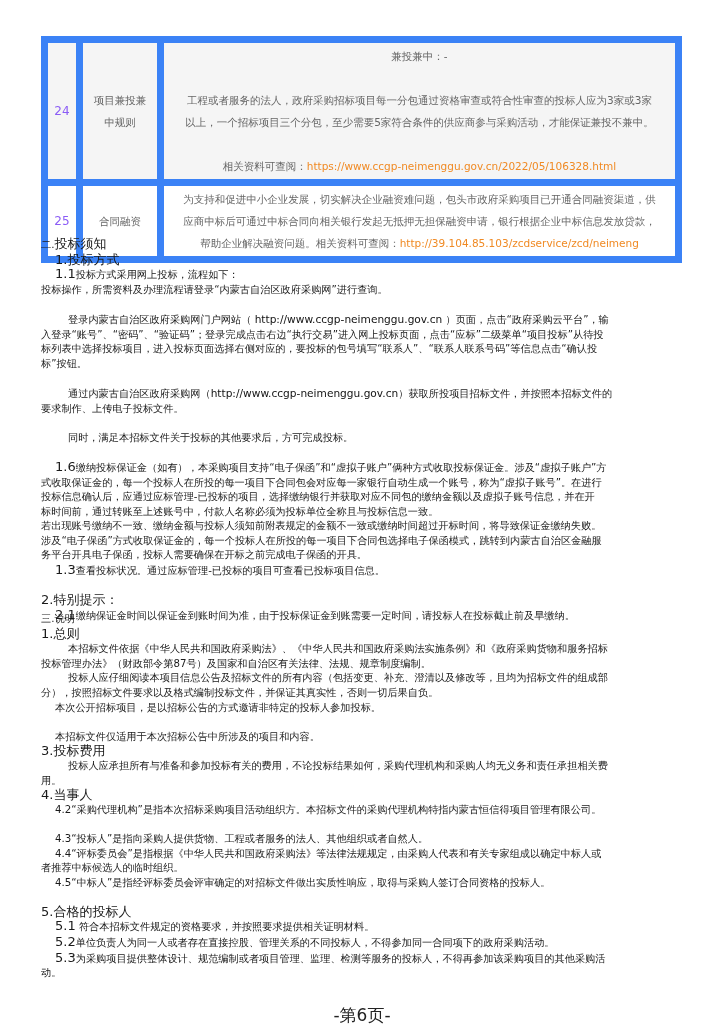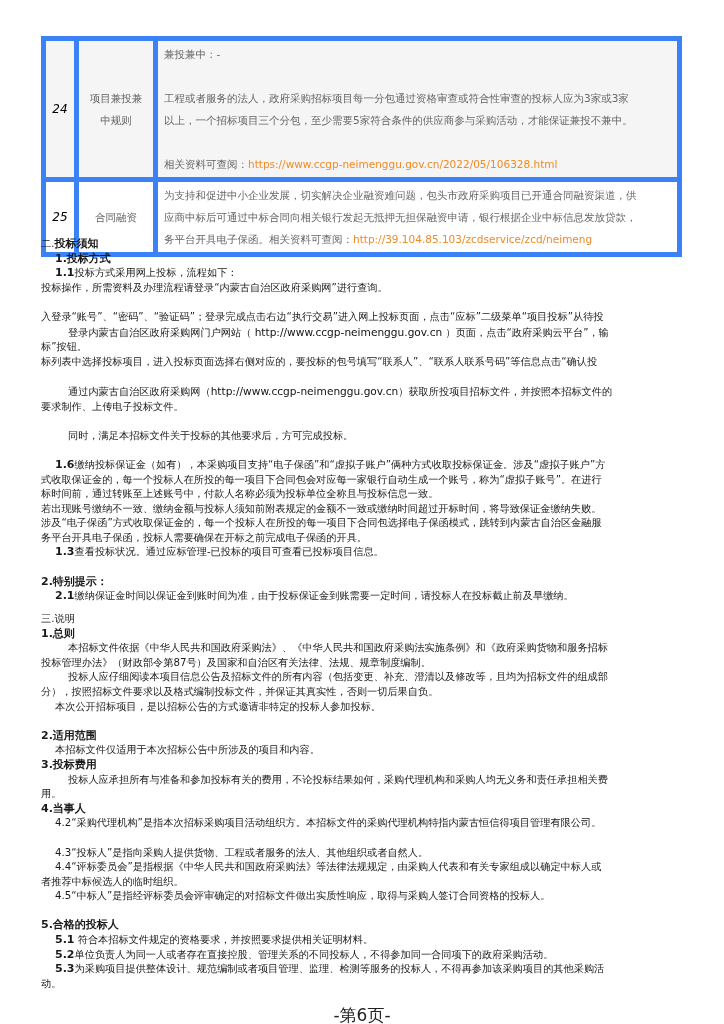--- a/index.html
+++ b/index.html
@@ -1,29 +1,29 @@
 <!DOCTYPE html>
 <html><head>
 <meta charset="utf-8">
 <style>
   html, body { margin: 0; padding: 0; background: #ffffff; }
   body { width: 724px; height: 1024px; position: relative; overflow: hidden;
          font-family: "DejaVu Sans", "Liberation Sans", sans-serif; color: #111; }
   table.info { position: absolute; left: 41px; top: 36px; width: 641px; border-collapse: collapse;
                font-size: 10.5px; color: #666; }
-  table.info td { border: 5px solid #3b82f6; vertical-align: middle; padding: 0; }
+  table.info td { border: 7px solid #3b82f6; vertical-align: middle; padding: 0; text-align: center; }
   table.info tr.shaded td { background: #f5f5f5; }
-  td.num { width: 28px; text-align: center; font-size: 12px; color: #000000; font-style: italic; }
+  td.num { width: 28px; text-align: center; font-size: 12px; color: #8b5cf6; }
   td.name { width: 74px; text-align: center; line-height: 22px; margin-left: 21px; }
   td.content { padding: 2px 6px !important; line-height: 22px; }
   .gap { height: 22px; }
   .link { color: #f08a24; }
   .doc { position: absolute; left: 41px; width: 645px; font-size: 10.2px; line-height: 14.6px; color: #1a1a1a; }
   .line { white-space: nowrap; }
-  .h { font-weight: bold; font-size: 11px; }
+  .h { font-weight: normal; font-size: 13px; }
   .ind1 { padding-left: 14px; }
   .ind2 { padding-left: 27px; }
   .url { font-size: 10.6px; color: #111; }
   .blank { height: 14.6px; }
   .footer { position: absolute; top: 1004px; left: 0; width: 724px; text-align: center; font-size: 17px; color: #222; }
 </style>
 </head>
 <body>
 
 <table class="info">
@@ -44,64 +44,64 @@
     </td>
   </tr>
   <tr>
     <td class="num">25</td>
     <td class="name">
       <div>合同融资</div>
     </td>
     <td class="content">
       <div class="line">为支持和促进中小企业发展，切实解决企业融资难问题，包头市政府采购项目已开通合同融资渠道，供</div>
       <div class="line">应商中标后可通过中标合同向相关银行发起无抵押无担保融资申请，银行根据企业中标信息发放贷款，</div>
-      <div class="line"><span>务平台开具电子保函。相关资料可查阅：</span><span class="link">http://39.104.85.103/zcdservice/zcd/neimeng</span></div>
+      <div class="line"><span>帮助企业解决融资问题。相关资料可查阅：</span><span class="link">http://39.104.85.103/zcdservice/zcd/neimeng</span></div>
     </td>
   </tr>
 </tbody>
   </table>
 
 <div class="doc" style="top:237px;">
   <div class="line"><span>二.</span><span class="h">投标须知</span></div>
   <div class="line ind1 h"><span>1.</span><span>投标方式</span></div>
   <div class="line ind1"><span class="h">1.1</span><span>投标方式采用网上投标，流程如下：</span></div>
   <div class="line">投标操作，所需资料及办理流程请登录“内蒙古自治区政府采购网”进行查询。</div>
   <div class="blank"></div>
+  <div class="line ind2"><span>登录内蒙古自治区政府采购网门户网站（ </span><span class="url">http://www.ccgp-neimenggu.gov.cn</span><span> ）页面，点击“政府采购云平台”，输</span></div>
   <div class="line">入登录“账号”、“密码”、“验证码”；登录完成点击右边“执行交易”进入网上投标页面，点击“应标”二级菜单“项目投标”从待投</div>
-  <div class="line ind2"><span>登录内蒙古自治区政府采购网门户网站（ </span><span class="url">http://www.ccgp-neimenggu.gov.cn</span><span> ）页面，点击“政府采购云平台”，输</span></div>
+  <div class="line">标列表中选择投标项目，进入投标页面选择右侧对应的，要投标的包号填写“联系人”、“联系人联系号码”等信息点击“确认投</div>
   <div class="line">标”按钮。</div>
-  <div class="line">标列表中选择投标项目，进入投标页面选择右侧对应的，要投标的包号填写“联系人”、“联系人联系号码”等信息点击“确认投</div>
   <div class="blank"></div>
   <div class="line ind2"><span>通过内蒙古自治区政府采购网（</span><span class="url">http://www.ccgp-neimenggu.gov.cn</span><span>）获取所投项目招标文件，并按照本招标文件的</span></div>
   <div class="line">要求制作、上传电子投标文件。</div>
   <div class="blank"></div>
   <div class="line ind2">同时，满足本招标文件关于投标的其他要求后，方可完成投标。</div>
   <div class="blank"></div>
   <div class="line ind1"><span class="h">1.6</span><span>缴纳投标保证金（如有），本采购项目支持“电子保函”和“虚拟子账户”俩种方式收取投标保证金。涉及“虚拟子账户”方</span></div>
   <div class="line">式收取保证金的，每一个投标人在所投的每一项目下合同包会对应每一家银行自动生成一个账号，称为“虚拟子账号”。在进行</div>
+  <div class="line">投标信息确认后，应通过应标管理-已投标的项目，选择缴纳银行并获取对应不同包的缴纳金额以及虚拟子账号信息，并在开</div>
   <div class="line">标时间前，通过转账至上述账号中，付款人名称必须为投标单位全称且与投标信息一致。</div>
   <div class="line">若出现账号缴纳不一致、缴纳金额与投标人须知前附表规定的金额不一致或缴纳时间超过开标时间，将导致保证金缴纳失败。</div>
   <div class="line">涉及“电子保函”方式收取保证金的，每一个投标人在所投的每一项目下合同包选择电子保函模式，跳转到内蒙古自治区金融服</div>
   <div class="line">务平台开具电子保函，投标人需要确保在开标之前完成电子保函的开具。</div>
   <div class="line ind1"><span class="h">1.3</span><span>查看投标状况。通过应标管理-已投标的项目可查看已投标项目信息。</span></div>
   <div class="blank"></div>
   <div class="line h"><span>2.</span><span>特别提示：</span></div>
   <div class="line ind1"><span class="h">2.1</span><span>缴纳保证金时间以保证金到账时间为准，由于投标保证金到账需要一定时间，请投标人在投标截止前及早缴纳。</span></div>
 </div>
 
 <div class="doc" style="top:612px;">
   <div class="line"><span>三.</span><span>说明</span></div>
   <div class="line"><span class="h">1.</span><span class="h">总则</span></div>
   <div class="line ind2">本招标文件依据《中华人民共和国政府采购法》、《中华人民共和国政府采购法实施条例》和《政府采购货物和服务招标</div>
   <div class="line">投标管理办法》（财政部令第87号）及国家和自治区有关法律、法规、规章制度编制。</div>
   <div class="line ind2">投标人应仔细阅读本项目信息公告及招标文件的所有内容（包括变更、补充、澄清以及修改等，且均为招标文件的组成部</div>
   <div class="line">分），按照招标文件要求以及格式编制投标文件，并保证其真实性，否则一切后果自负。</div>
   <div class="line ind1">本次公开招标项目，是以招标公告的方式邀请非特定的投标人参加投标。</div>
   <div class="blank"></div>
-  <div class="line h"><span>2.</span><span>适用范围</span></div>
   <div class="line ind1">本招标文件仅适用于本次招标公告中所涉及的项目和内容。</div>
   <div class="line h"><span>3.</span><span>投标费用</span></div>
   <div class="line ind2">投标人应承担所有与准备和参加投标有关的费用，不论投标结果如何，采购代理机构和采购人均无义务和责任承担相关费</div>
   <div class="line">用。</div>
   <div class="line h"><span>4.</span><span>当事人</span></div>
   <div class="line ind1">4.2“采购代理机构”是指本次招标采购项目活动组织方。本招标文件的采购代理机构特指内蒙古恒信得项目管理有限公司。</div>
   <div class="blank"></div>
   <div class="line ind1">4.3“投标人”是指向采购人提供货物、工程或者服务的法人、其他组织或者自然人。</div>
   <div class="line ind1">4.4“评标委员会”是指根据《中华人民共和国政府采购法》等法律法规规定，由采购人代表和有关专家组成以确定中标人或</div>
   <div class="line">者推荐中标候选人的临时组织。</div>

